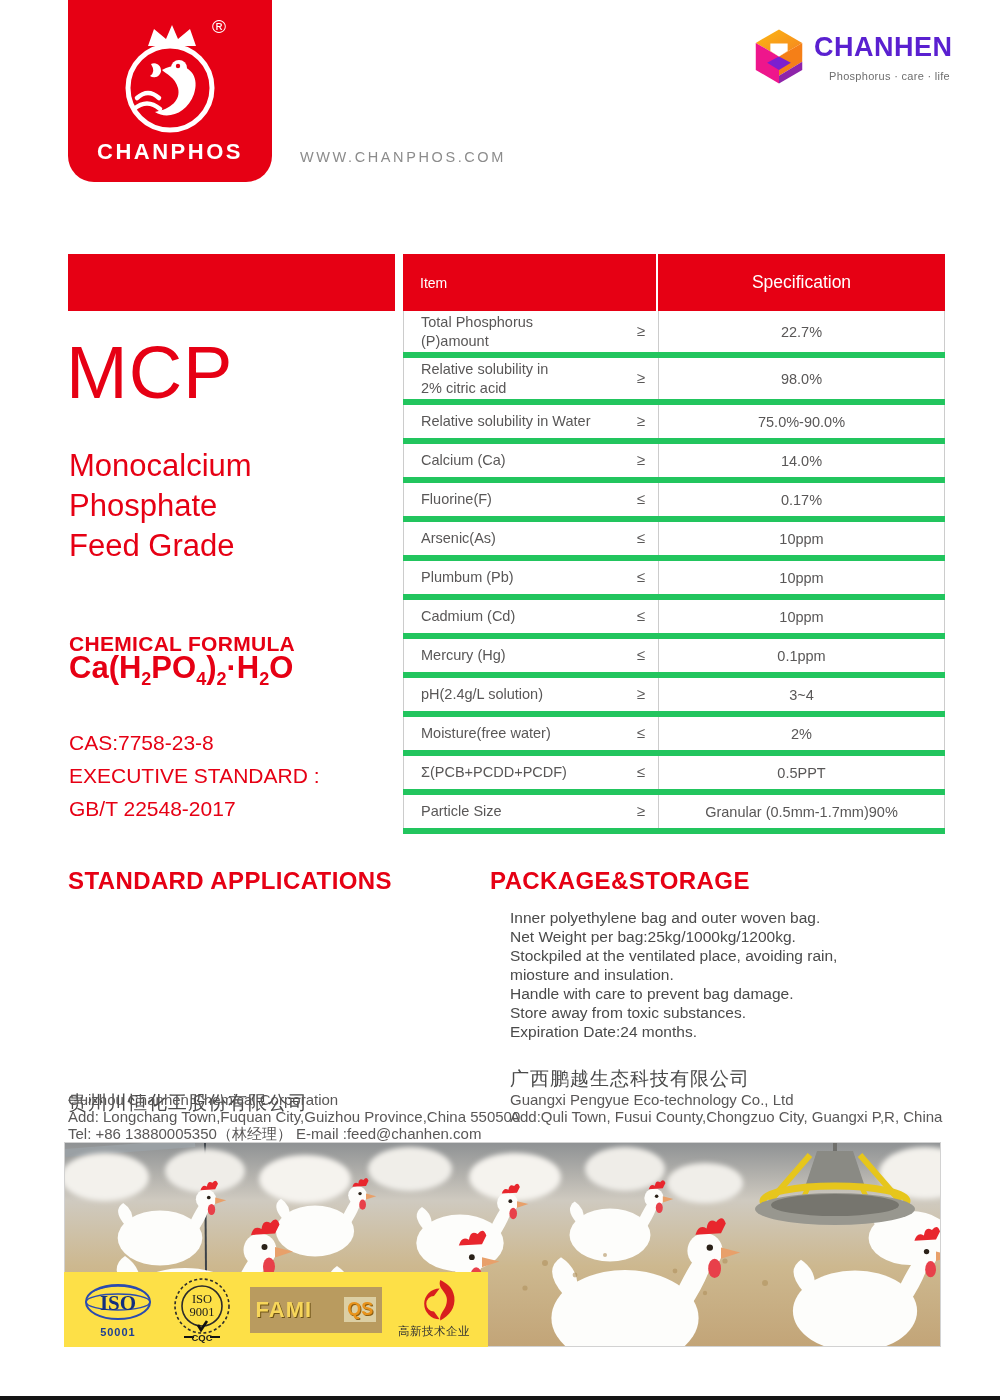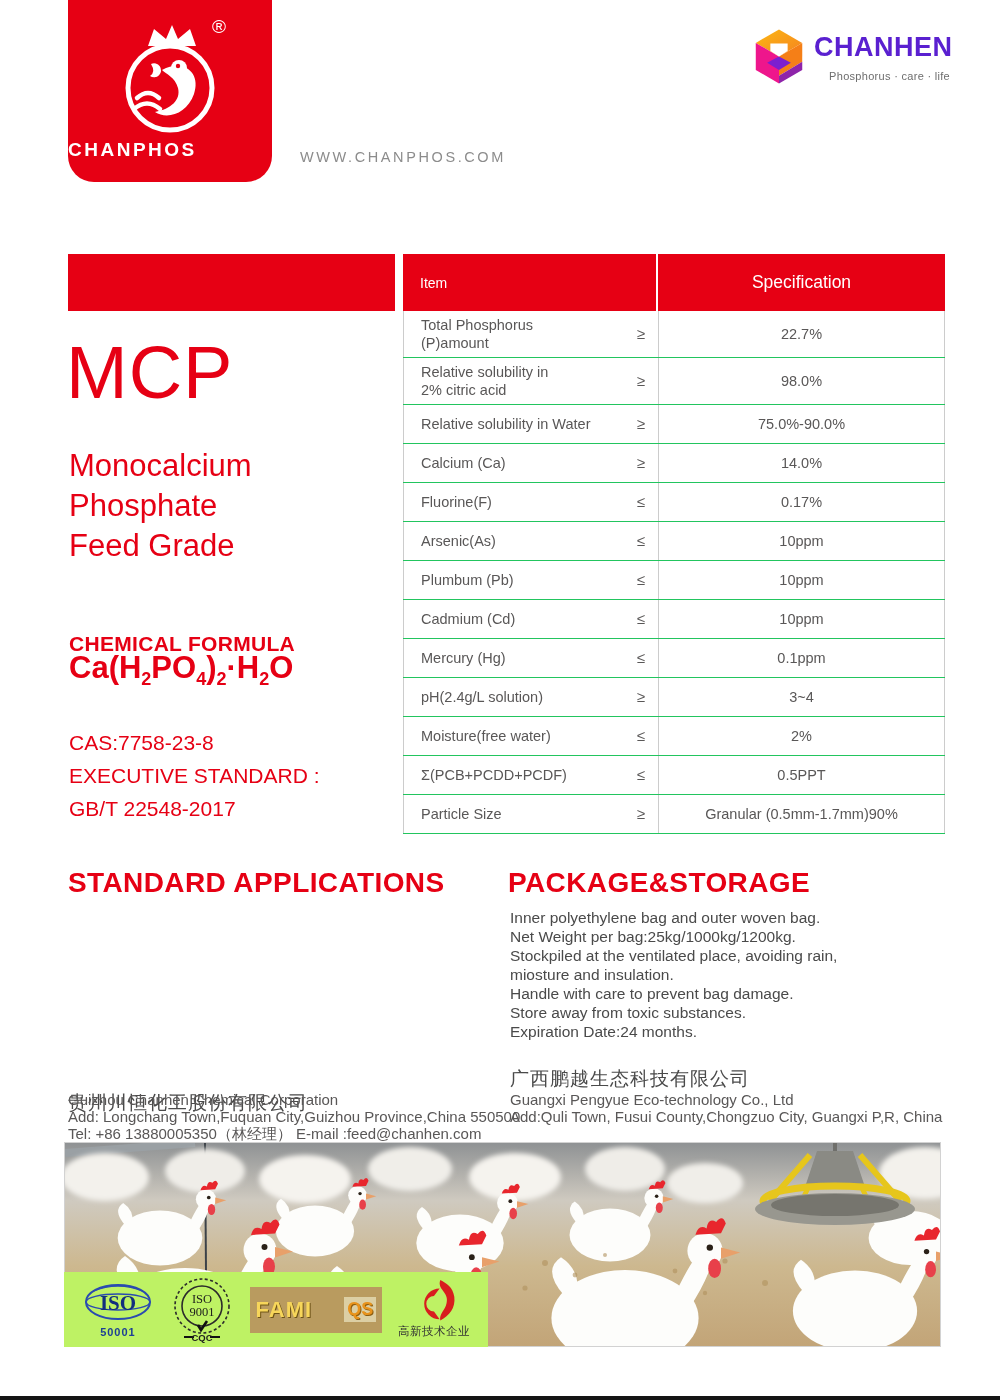--- a/index.html
+++ b/index.html
@@ -5,22 +5,22 @@
   * { margin:0; padding:0; box-sizing:border-box; }
   html,body { background:#ffffff; }
   body { font-family:"Liberation Sans","DejaVu Sans",sans-serif; }
   #page { position:relative; width:1000px; height:1400px; background:#fff; overflow:hidden; margin:0 auto; }
 
   
   .logo-block { position:absolute; left:68px; top:0; width:204px; height:182px;
     background:#e60014; border-radius:0 0 26px 26px; }
   .logo-reg { position:absolute; right:46px; top:16px; color:#fff; font-size:19px; font-weight:400; }
   .logo-emblem { position:absolute; left:47px; top:22px; }
-  .logo-wordmark { position:absolute; left:0; right:0; top:139px; 
-    color:#fff; font-size:19px; font-weight:700; letter-spacing:2.5px; }
+  .logo-wordmark { position:absolute; left:0; right:0; top:139px; text-align:center;
+    color:#fff; font-size:22px; font-weight:700; letter-spacing:2.5px; }
   .site-url { position:absolute; left:300px; top:149px; color:#8c8c8c; font-size:14.5px; letter-spacing:2.6px; }
 
   .chanhen { position:absolute; left:752px; top:26px; width:196px; height:66px; }
   .chanhen-icon { position:absolute; left:0; top:2px; }
   .chanhen-name { position:absolute; left:62px; top:6px; width:136px; text-align:left;
     color:#5a20d0; font-size:27px; font-weight:800; letter-spacing:0.5px; }
   .chanhen-tagline { position:absolute; left:58px; top:44px; width:140px; text-align:right;
     color:#6d6d6d; font-size:11px; letter-spacing:0.3px; }
 
   
@@ -35,52 +35,52 @@
   .cas-line { position:absolute; left:69px; top:731px; color:#e60014; font-size:21px; font-weight:500; }
   .exec-label { position:absolute; left:69px; top:764px; color:#e60014; font-size:21px; font-weight:500; }
   .exec-value { position:absolute; left:69px; top:797px; color:#e60014; font-size:21px; font-weight:500; }
 
   
   .spec-table { position:absolute; left:403px; top:254px; width:542px; }
   .thead { display:flex; height:57px; background:#e60014; color:#fff; }
   .thead .h-item { width:255px; display:flex; align-items:center; padding-left:17px;
     font-size:14px; border-right:2px solid #fff; }
   .thead .h-spec { flex:1; display:flex; align-items:center; justify-content:center; font-size:17.5px; }
-  .trow { display:flex; border-bottom:1px solid #22c55e; }
+  .trow { display:flex; border-bottom:6px solid #22c55e; }
   .trow { height:39px; }
   .trow.tall { height:47px; }
   .titem { width:255px; border-left:1px solid #cccccc; display:flex; align-items:center;
     justify-content:space-between; padding:0 13px 0 17px; color:#595757; font-size:14.5px; line-height:1.25; }
   .tlabel { white-space:pre-line; }
   .tcmp { color:#595757; font-size:15px; margin-left:6px; }
   .tval { flex:1; border-left:1px solid #cccccc; border-right:1px solid #cccccc;
     display:flex; align-items:center; justify-content:center; color:#595757; font-size:14.5px; }
 
   
-  .sec-heading { position:absolute; color:#e60014; font-size:28px; font-weight:700; letter-spacing:0.4px; }
+  .sec-heading { position:absolute; color:#e60014; font-size:24px; font-weight:700; letter-spacing:0.4px; }
   .sec-body { position:absolute; color:#4a4a4a; white-space:pre-line; }
   #applications-heading { left:68px; top:867px; }
   #applications-body { left:68px; top:908px; width:420px; font-size:16px; line-height:21px; }
-  #package-heading { left:508px; top:867px; }
+  #package-heading { left:490px; top:867px; }
   #package-body { left:510px; top:908px; width:420px; font-size:15.5px; line-height:19px; }
 
   
   .company-cn { position:absolute; color:#4a4a4a; font-size:19px; font-weight:500; letter-spacing:1px; }
   .company-en { position:absolute; color:#595757; font-size:15px; line-height:17px; white-space:pre-line; }
   #company-left-cn { left:68px; top:1090px; }
   #company-left-en { left:68px; top:1091px; }
   #company-right-cn { left:510px; top:1066px; }
   #company-right-en { left:510px; top:1091px; }
 
   
   .photo { position:absolute; left:64px; top:1142px; width:877px; height:205px;
     border:1px solid #d2d2d2; overflow:hidden; }
 
   
-  .certs { position:absolute; left:64px; top:1272px; width:424px; height:75px; background:#bef264;
+  .certs { position:absolute; left:64px; top:1272px; width:424px; height:75px; background:#fde047;
     display:flex; align-items:center; justify-content:space-around; padding:0 10px;text-align:center; }
   .cert { display:flex; flex-direction:column; align-items:center; justify-content:center; }
   .iso50001-text { color:#1d3f94; font-size:11px; font-weight:700; letter-spacing:1px; margin-top:0; }
   .famiqs { display:flex; align-items:center; background:#b99b5f; padding:4px 6px; height:46px;gap:30px; }
   .famiqs-left { color:#f7d65a; font-size:22px; font-weight:800; letter-spacing:1px;
     text-shadow:1px 1px 0 #6e5417; font-style:normal; }
   .famiqs-right { color:#e8931c; font-size:18px; font-weight:800; background:#dccfa4;
     padding:2px 3px; margin-left:2px; text-shadow:1px 1px 0 #8a5c10; }
   .hightech-label { color:#333; font-size:11.5px; margin-top:2px; letter-spacing:0.5px; }
 

